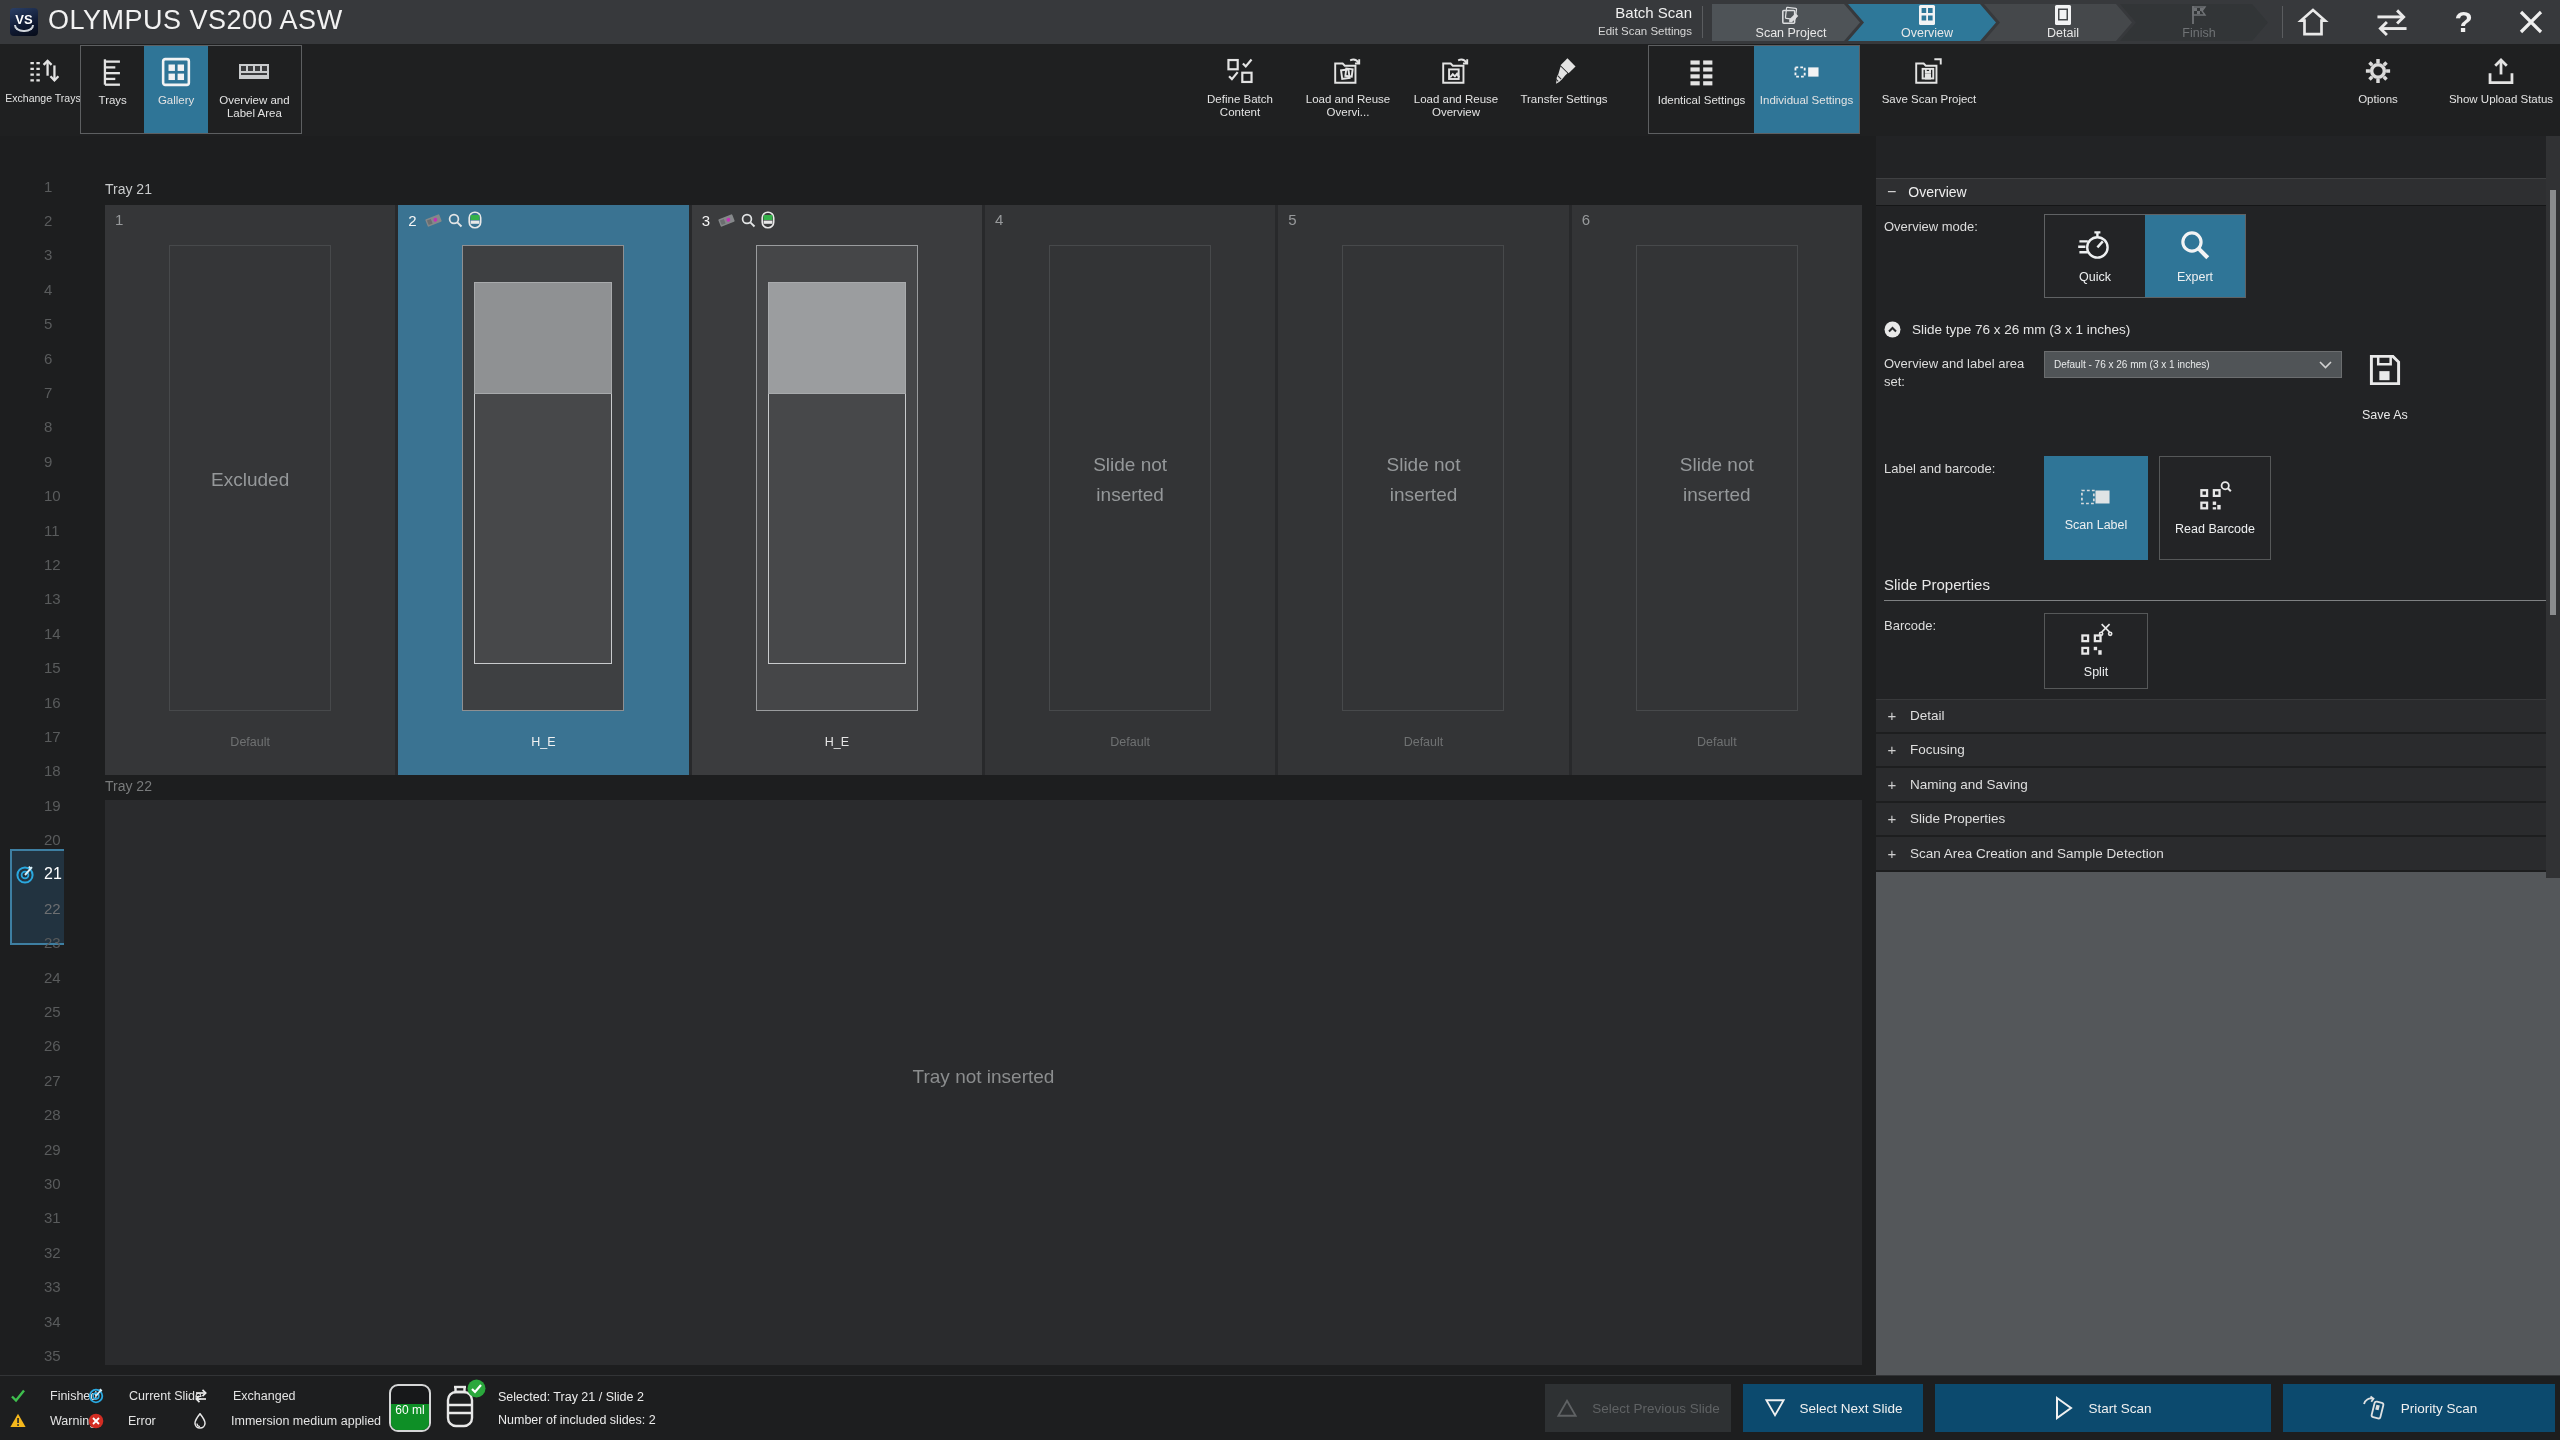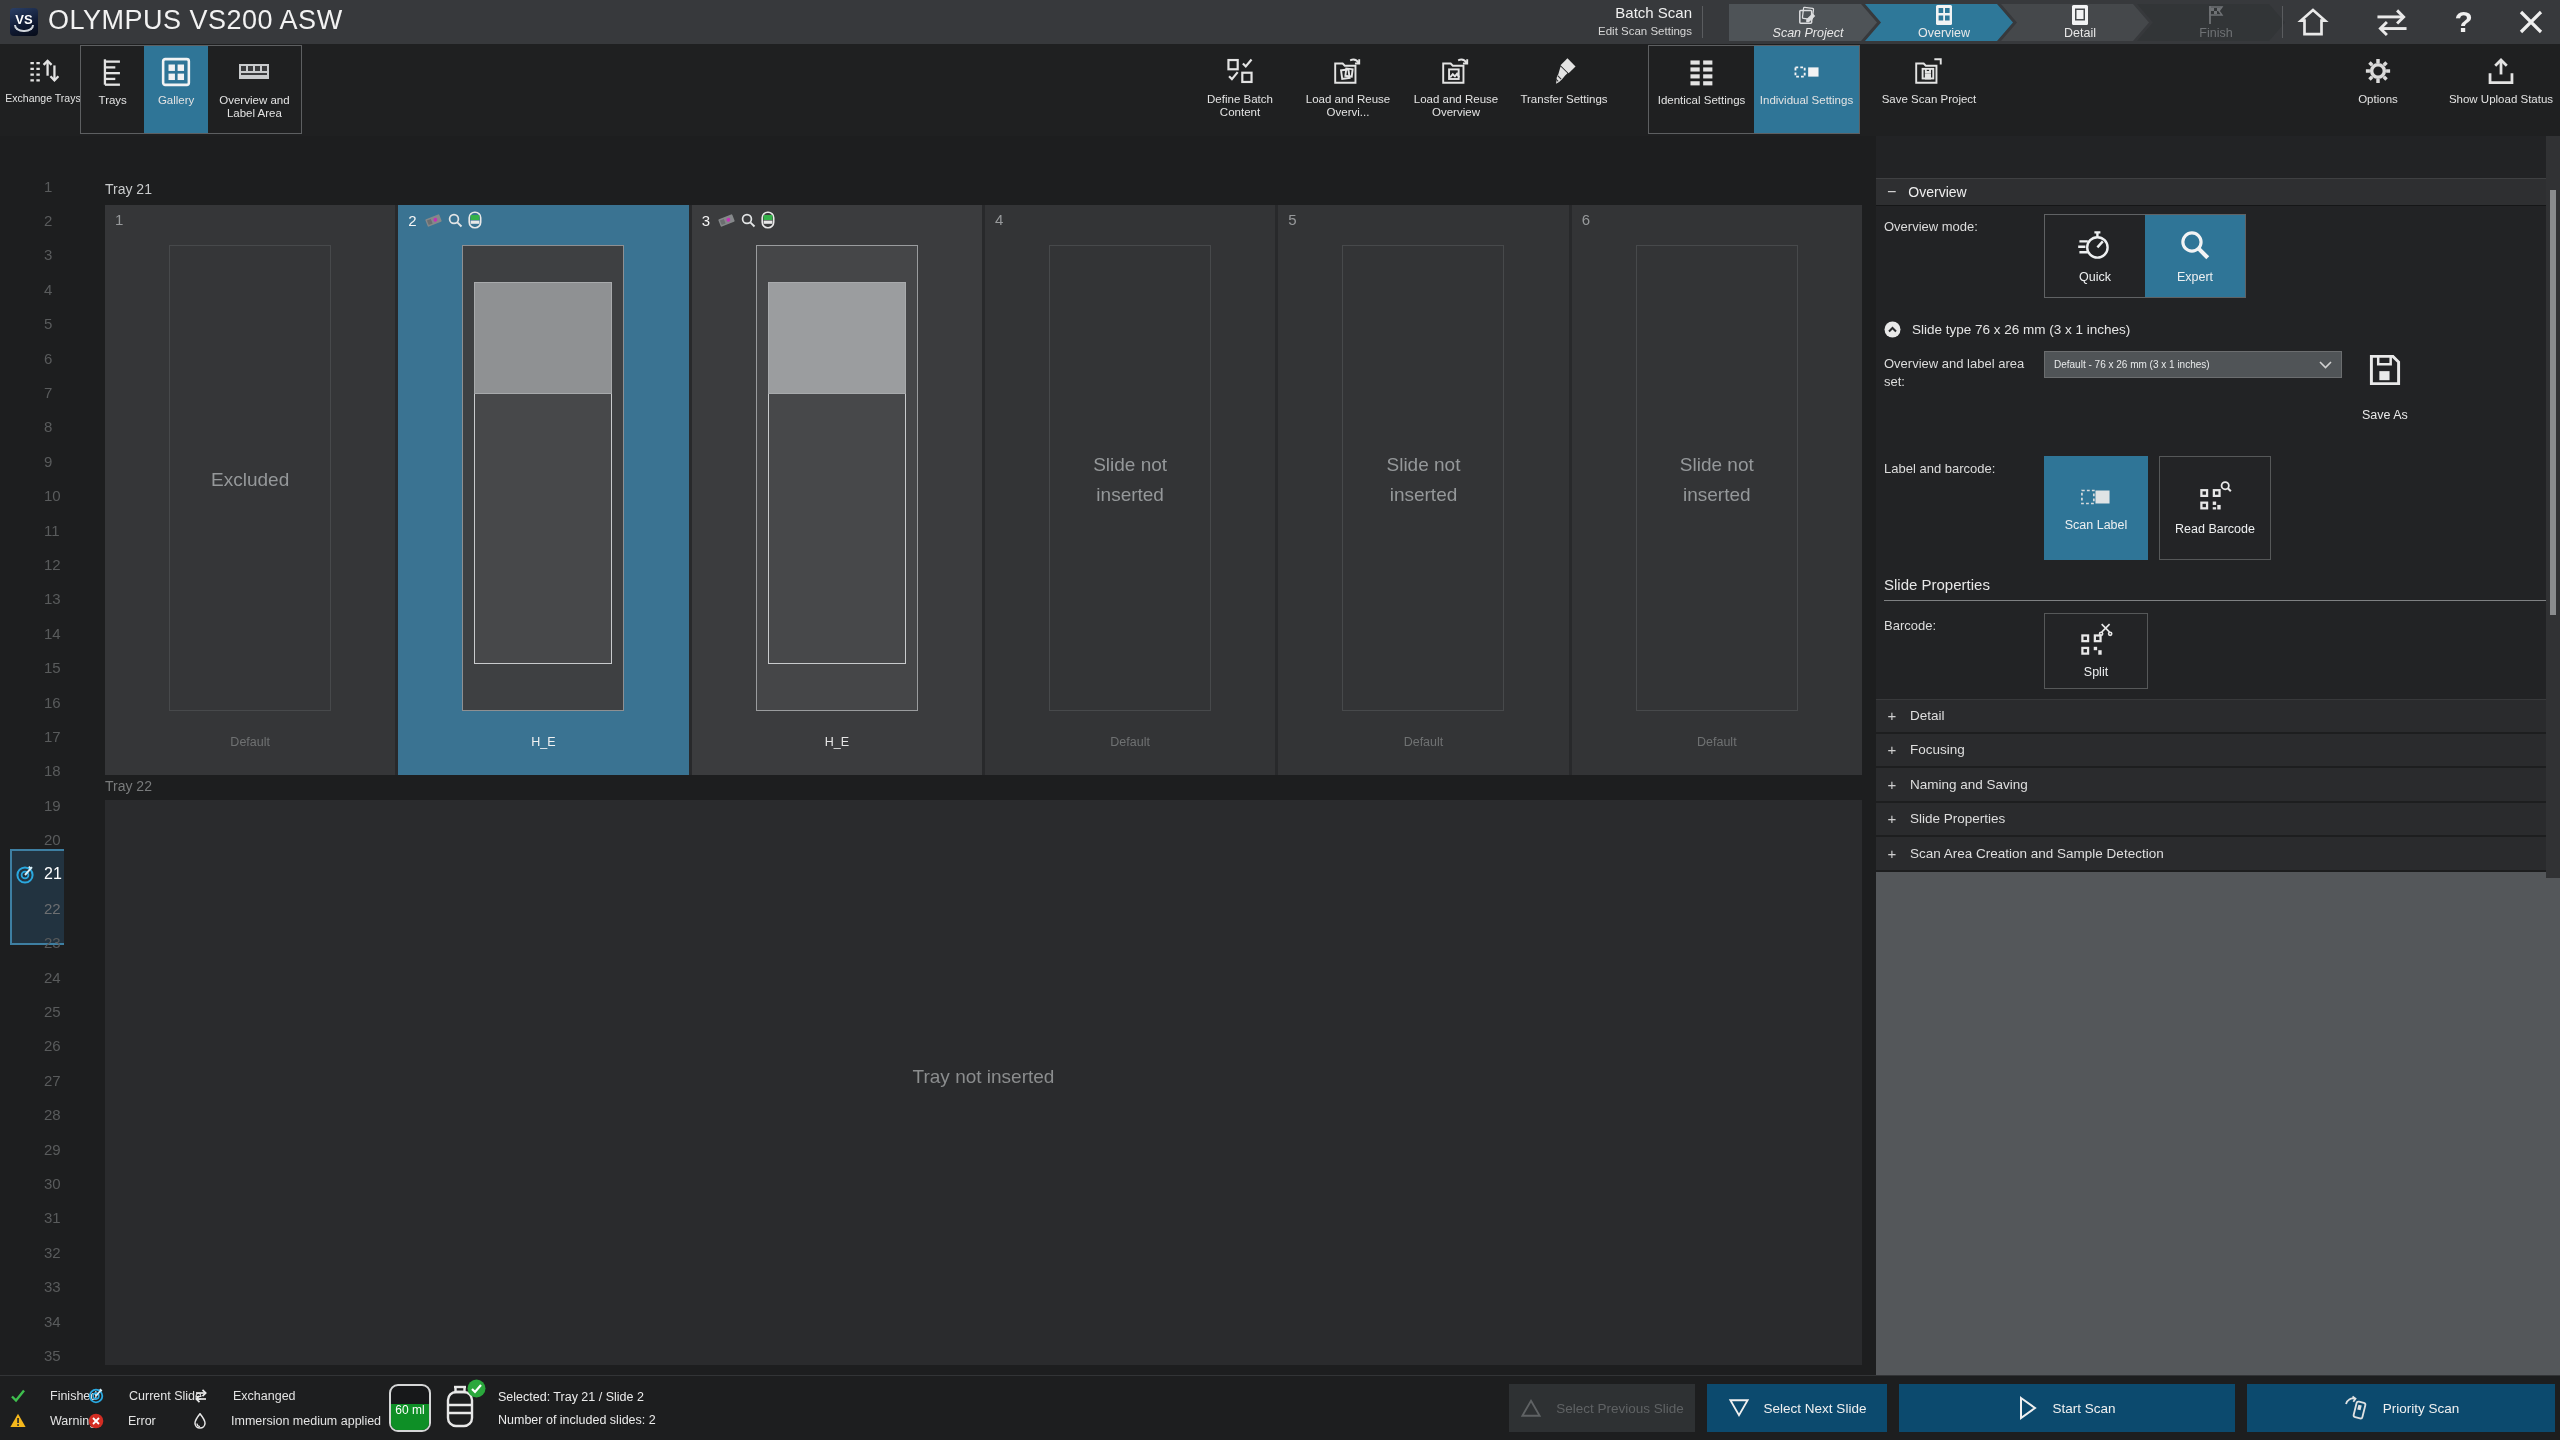--- a/index.html
+++ b/index.html
@@ -14,21 +14,21 @@
     color:#fff; font-size:13px; font-weight:bold; text-align:center; line-height:24px; }
   .vs-logo i { position:absolute; left:4px; right:4px; bottom:4px; height:7px; border:2px solid #cfd4da; border-top:none; border-radius:0 0 12px 12px/0 0 9px 9px; }
   .app-title { position:absolute; left:48px; top:5px; font-size:27px; letter-spacing:.5px; color:#f2f2f2; white-space:nowrap; }
   .task-block { position:absolute; right:868px; top:3px; text-align:right; }
   .task-title { font-size:15px; color:#f0f0f0; line-height:20px; }
   .task-sub { font-size:11.5px; color:#d6d6d6; line-height:16px; }
   .tb-sep { position:absolute; top:6px; width:1px; height:32px; background:#5a5c5f; }
   .steps { position:absolute; left:1712px; top:4px; display:flex; }
   .step { width:148px; height:37px; margin-left:-12px; display:flex; flex-direction:column; align-items:center; justify-content:center; gap:1px; padding-left:10px;
     clip-path:polygon(0 0, calc(100% - 16px) 0, 100% 50%, calc(100% - 16px) 100%, 0 100%, 16px 50%); }
-  .step.first { margin-left:17px; clip-path:polygon(0 0, calc(100% - 16px) 0, 100% 50%, calc(100% - 16px) 100%, 0 100%);font-style:italic; }
+  .step.first { margin-left:0; clip-path:polygon(0 0, calc(100% - 16px) 0, 100% 50%, calc(100% - 16px) 100%, 0 100%); }
   .step-label { font-size:12.5px; }
   .step.done { background:#4e5357; }
   .step.active { background:#2e7899; }
   .step.next { background:#45484b; }
   .step.disabled { background:#323537; color:#6f7275; }
   .win-icons { position:absolute; left:2296px; top:4px; right:14px; height:36px; display:flex; align-items:center; justify-content:space-between; }
   .win-ico { cursor:default; }
 
   
   .toolbar { position:absolute; top:44px; left:0; right:0; height:92px; background:#1f2021; }
@@ -135,21 +135,21 @@
   .lc1 { width:78px; } .lc2 { width:105px; } .lc3 { width:174px; }
   .legend-item { display:flex; align-items:center; gap:24px; font-size:12.5px; color:#e3e3e3; white-space:nowrap; }
   .gauge { position:relative; width:42px; height:48px; border:2px solid #d5d6d7; border-radius:9px; background:#17181a; overflow:hidden; margin-left:22px; flex:none; }
   .gauge-fill { position:absolute; left:0; right:0; bottom:0; height:60%; background:#0e8f26; }
   .gauge-text { position:absolute; width:100%; top:17px; text-align:center; font-size:12px; color:#fff; }
   .bottle-wrap { position:relative; margin-left:9px; flex:none; }
   .bottle-check { position:absolute; right:-6px; top:-4px; }
   .sel-info { margin-left:18px; display:flex; flex-direction:column; gap:9px; font-size:12.5px; color:#ececec; flex:none; }
   .sb-buttons { margin-left:auto; display:flex; gap:12px; margin-right:5px; }
   .sb-btn { height:48px; background:#0c4a6e; display:flex; align-items:center; justify-content:center; gap:14px; font-size:13.5px; color:#f0f0f0; }
-  .sb-prev { width:186px; } .sb-next { width:180px; } .sb-start { width:336px; } .sb-prio { width:308px; }
+  .sb-prev { width:186px; } .sb-next { width:180px; } .sb-start { width:336px; } .sb-prio { width:272px; }
   .sb-btn.disabled { background:#2e3133; color:#5f6264; }
   .sb-btn.disabled svg * { stroke:#5f6264 !important; }
 </style>
 </head>
 <body>
 
 <header class="titlebar">
   <div class="vs-logo"><span>VS</span><i></i></div>
   <div class="app-title">OLYMPUS VS200 ASW</div>
   <div class="task-block">

